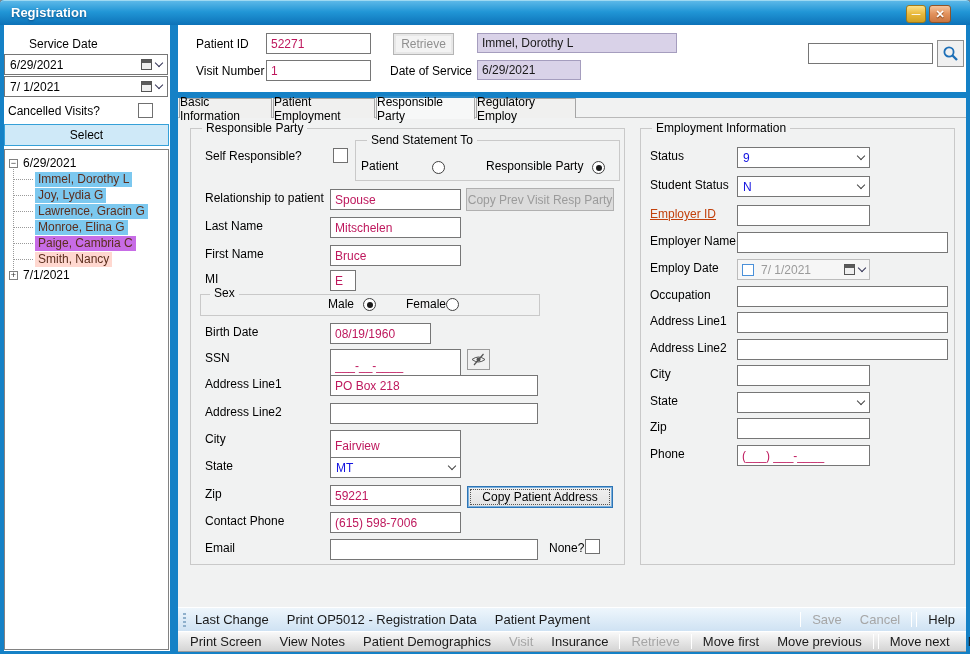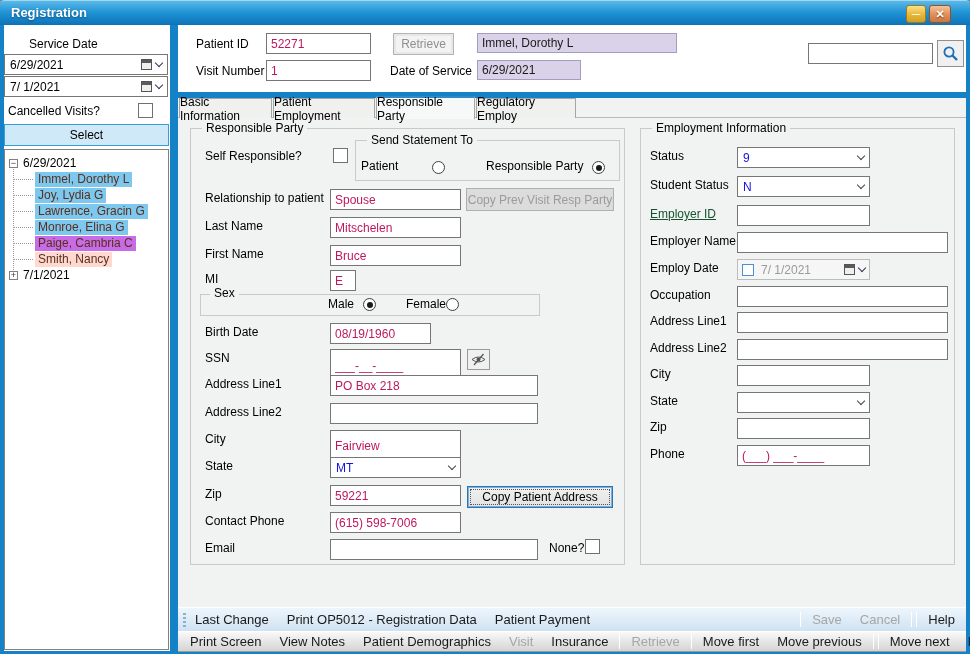--- a/index.html
+++ b/index.html
@@ -55,21 +55,21 @@
   
   .tabstrip { position:absolute; left:0; top:73px; width:788px; height:20px; }
   .tabstrip::after { content:""; position:absolute; left:0; right:0; bottom:0; border-bottom:1px solid #b9b9b9; }
   .tab { position:absolute; top:0; height:20px; background:#f0f0ef; border:1px solid #a5a5a5; border-bottom:none; font-size:12px; color:#000; display:flex; align-items:center; justify-content:center; z-index:1; }
   .tab.active { top:-2px; height:23px; background:#f7f8f8; border-top:2px solid #2d8ac6; z-index:3; }
 
   
   .form-btn-disabled { position:absolute; background:#dcdcdc; border:1px solid #b0b0b0; color:#9b9b9b; font-size:12px; display:flex; align-items:center; justify-content:center; }
   .form-btn-focus { position:absolute; background:linear-gradient(#f1f1f1,#e2e2e2); border:1px solid #2d74b5; box-shadow:0 0 0 1px #7ab0dd inset; outline:1px dotted #555; outline-offset:-4px; color:#000; font-size:12px; display:flex; align-items:center; justify-content:center; }
   .eye-btn { position:absolute; width:23px; height:21px; background:#f0f0f0; border:1px solid #9a9a9a; display:flex; align-items:center; justify-content:center; }
-  .link { position:absolute; font-size:12px; color:#14532d; text-decoration:underline; white-space:nowrap; }
+  .link { position:absolute; font-size:12px; color:#c2410c; text-decoration:underline; white-space:nowrap; }
   .empdate { position:absolute; border:1px solid #bcbcbc; background:#f6f6f6; display:flex; align-items:center; font-size:12px; color:#9a9a9a; padding:0 4px; }
   .empdate .cbox { width:12px; height:12px; border:1px solid #4a90d9; background:#fff; margin-right:7px; }
 
   
   .action-bar { position:absolute; left:0; top:582px; width:788px; height:24px;
     background:linear-gradient(#eef6fc,#cfe2f3); border-top:1px solid #fff; display:flex; align-items:center; font-size:13px; }
   .nav-bar { position:absolute; left:0; top:606px; width:788px; height:21px;
     background:linear-gradient(#f9f9f9,#d4d4d4); border-top:1px solid #fff; border-bottom:1px solid #9a9a9a; display:flex; align-items:center; font-size:13px; }
   .tb-item { color:#1a1a1a; white-space:nowrap; padding:0 2px; margin:0 7px 0 7px; }
   .tb-item.dis { color:#a6a6a6; }

